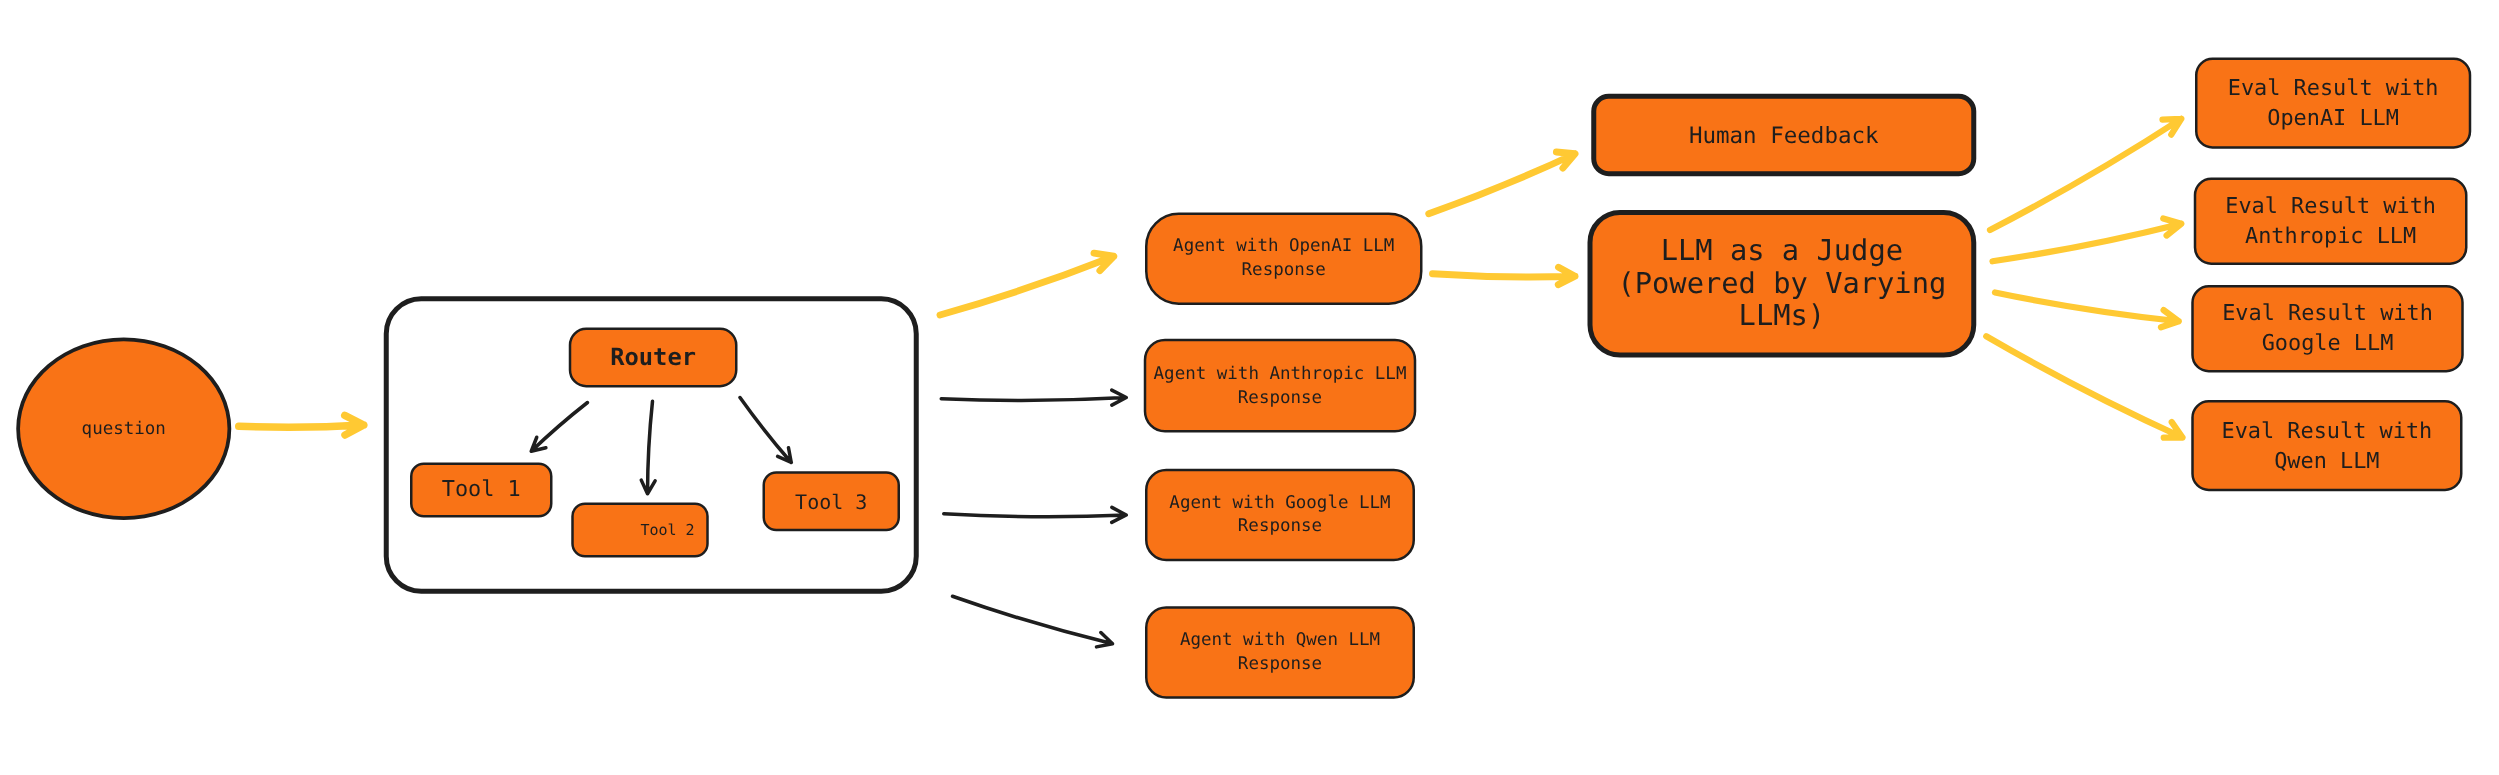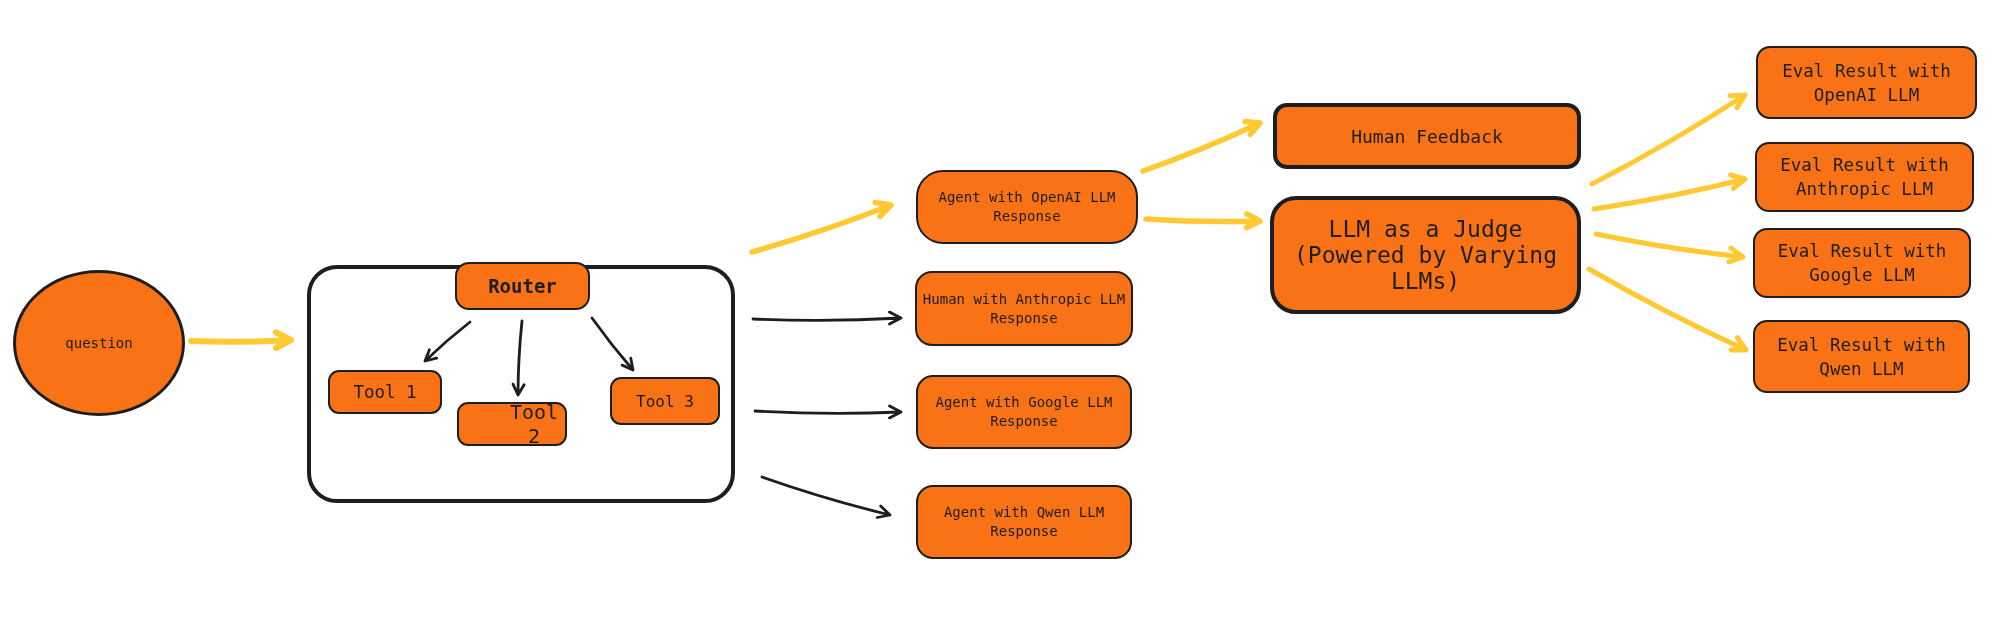--- a/index.html
+++ b/index.html
@@ -28,21 +28,21 @@
     border: 2.8px solid #1e1e1e;
     display: flex;
     align-items: center;
     justify-content: center;
     text-align: center;
     box-sizing: border-box;
     white-space: pre-line;
   }
   .node .lbl { white-space: pre-line; }
   .group-box { background: #ffffff; }
-  .thick { border-width: 4px; margin-top: 28px; }
+  .thick { border-width: 4px; }
   .ellipse { border-radius: 50%; border-width: 3.2px; }
   .group-title {
     position: absolute;
     text-align: center;
     white-space: nowrap;
   }
 </style>
 </head>
 <body>
 
@@ -54,33 +54,33 @@
 
   <div class="node group-box thick" style="left:307px;top:237px;width:428px;height:238px;border-radius:30px;"></div>
 
   <div class="node" style="left:455px;top:262px;width:135px;height:48px;border-radius:14px;font-size:19px;font-weight:bold;">
     <span class="lbl">Router</span>
   </div>
 
   <div class="node" style="left:328px;top:370px;width:114px;height:44px;border-radius:11px;font-size:17.5px;">
     <span class="lbl">Tool 1</span>
   </div>
-  <div class="node" style="left:457px;top:402px;width:110px;height:44px;border-radius:11px;font-size:20px;padding-left:44px;">
+  <div class="node" style="left:457px;top:402px;width:110px;height:44px;border-radius:11px;font-size:12px;padding-left:44px;">
     <span class="lbl">Tool 2</span>
   </div>
   <div class="node" style="left:610px;top:377px;width:110px;height:48px;border-radius:11px;font-size:16px;">
     <span class="lbl">Tool 3</span>
   </div>
 
   <div class="node" style="left:916px;top:170px;width:222px;height:74px;border-radius:27px;font-size:14px;line-height:19px;">
     <span class="lbl">Agent with OpenAI LLM
 Response</span>
   </div>
   <div class="node" style="left:915px;top:271px;width:218px;height:75px;border-radius:17px;font-size:14px;line-height:19px;">
-    <span class="lbl">Human with Anthropic LLM
+    <span class="lbl">Agent with Anthropic LLM
 Response</span>
   </div>
   <div class="node" style="left:916px;top:375px;width:216px;height:74px;border-radius:17px;font-size:14px;line-height:19px;">
     <span class="lbl">Agent with Google LLM
 Response</span>
   </div>
   <div class="node" style="left:916px;top:485px;width:216px;height:74px;border-radius:17px;font-size:14px;line-height:19px;">
     <span class="lbl">Agent with Qwen LLM
 Response</span>
   </div>

